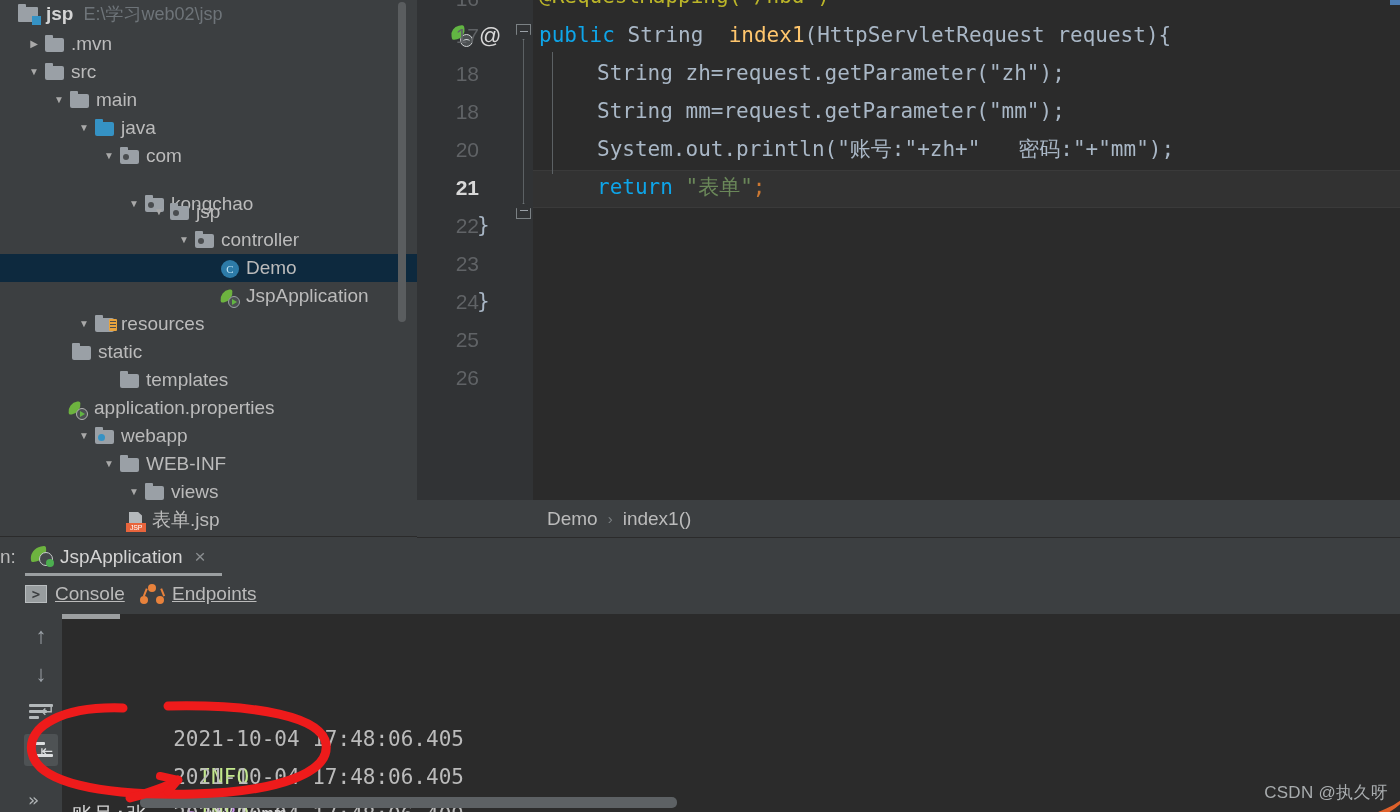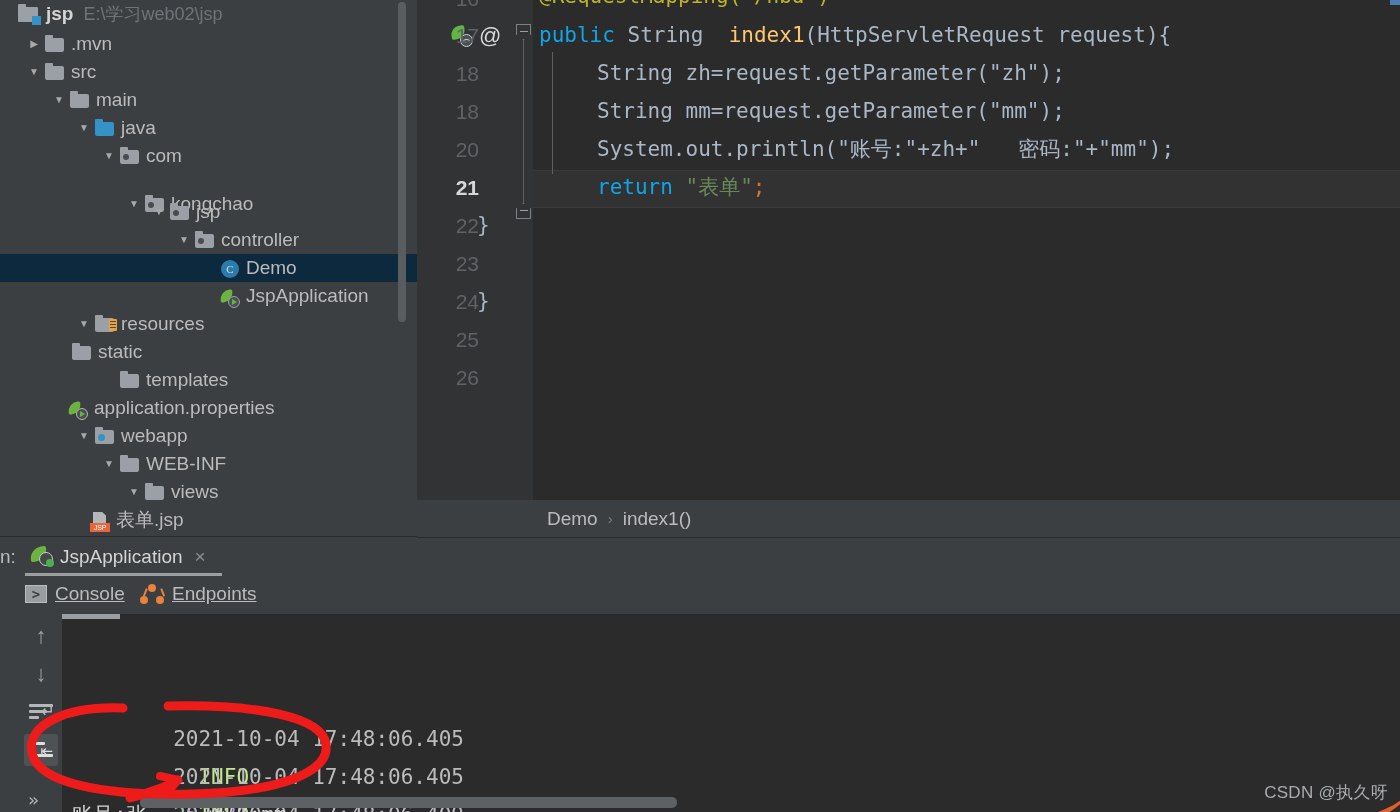--- a/index.html
+++ b/index.html
@@ -478,21 +478,21 @@
           </span>
           <span class="lbl">WEB-INF</span>
         </div>
         <div class="tree-row" style="position: absolute; left: 0px; width: 417px; top: 478px; padding-left: 125px;">
           <span class="arrow down"></span>
           <span class="node-icon">
             <span class="folder"></span>
           </span>
           <span class="lbl">views</span>
         </div>
-        <div class="tree-row" style="position: absolute; left: 0px; width: 417px; top: 506px; padding-left: 70px;">
+        <div class="tree-row" style="position: absolute; left: 0px; width: 417px; top: 506px; padding-left: 106px;">
           <span class="arrow blank"></span>
           <span class="node-icon">
             <span class="jsp-icon">
               <span class="page"></span>
               <span class="tag">JSP</span>
             </span>
           </span>
           <span class="lbl">表单.jsp</span>
         </div>
       </div>

